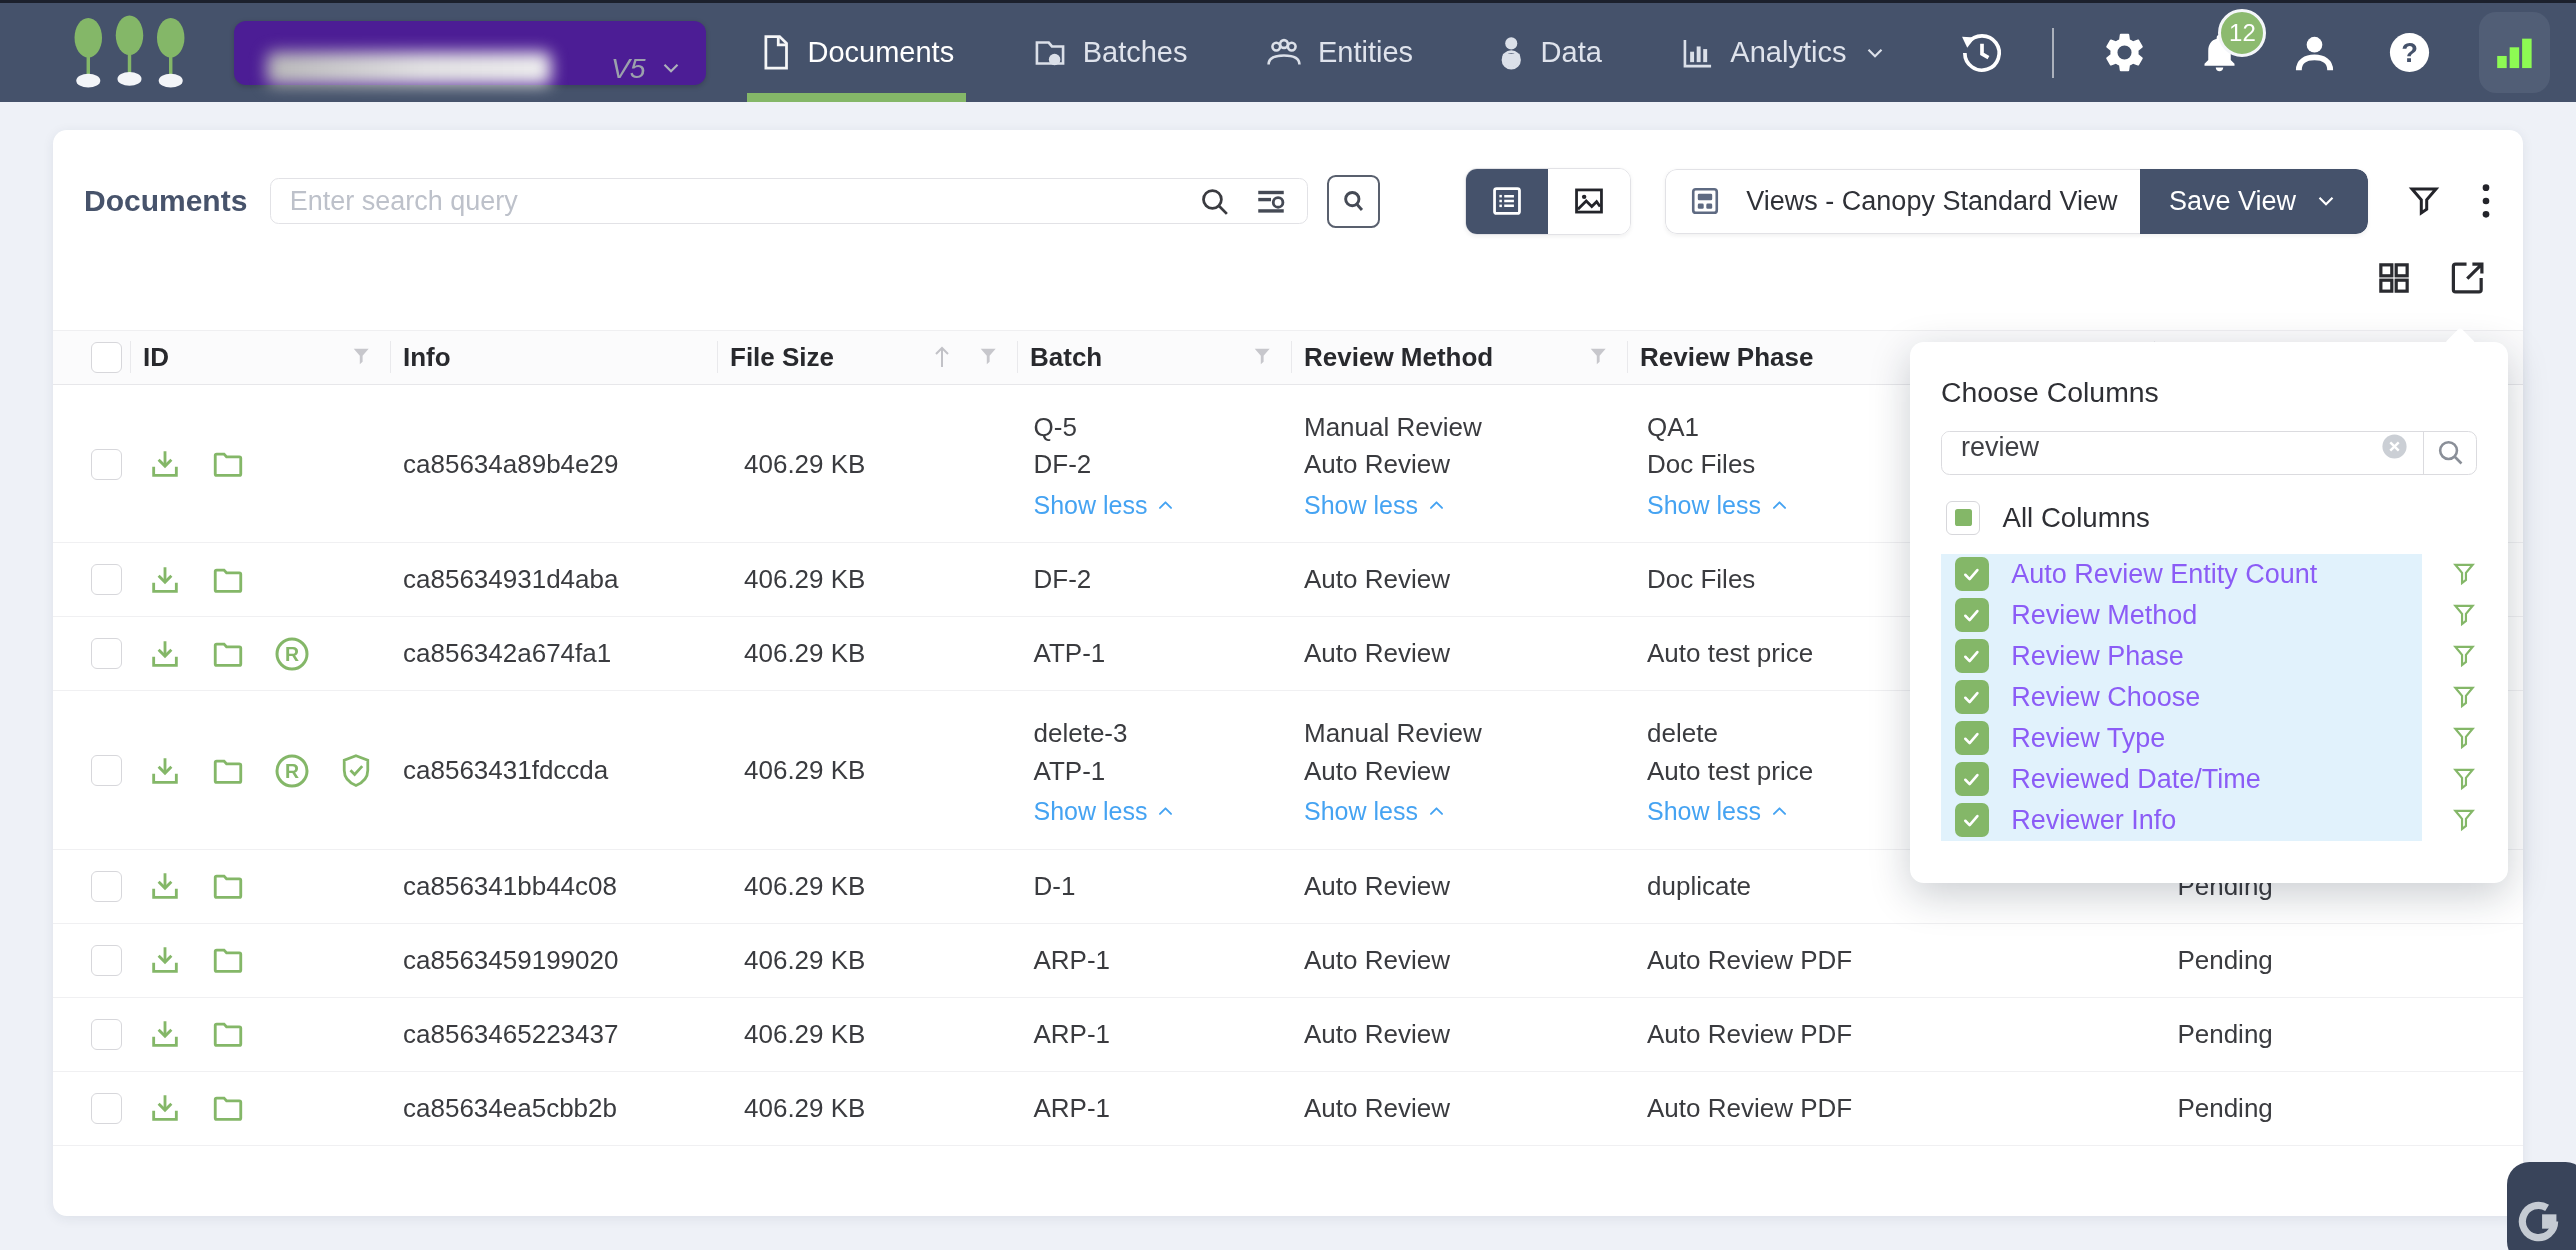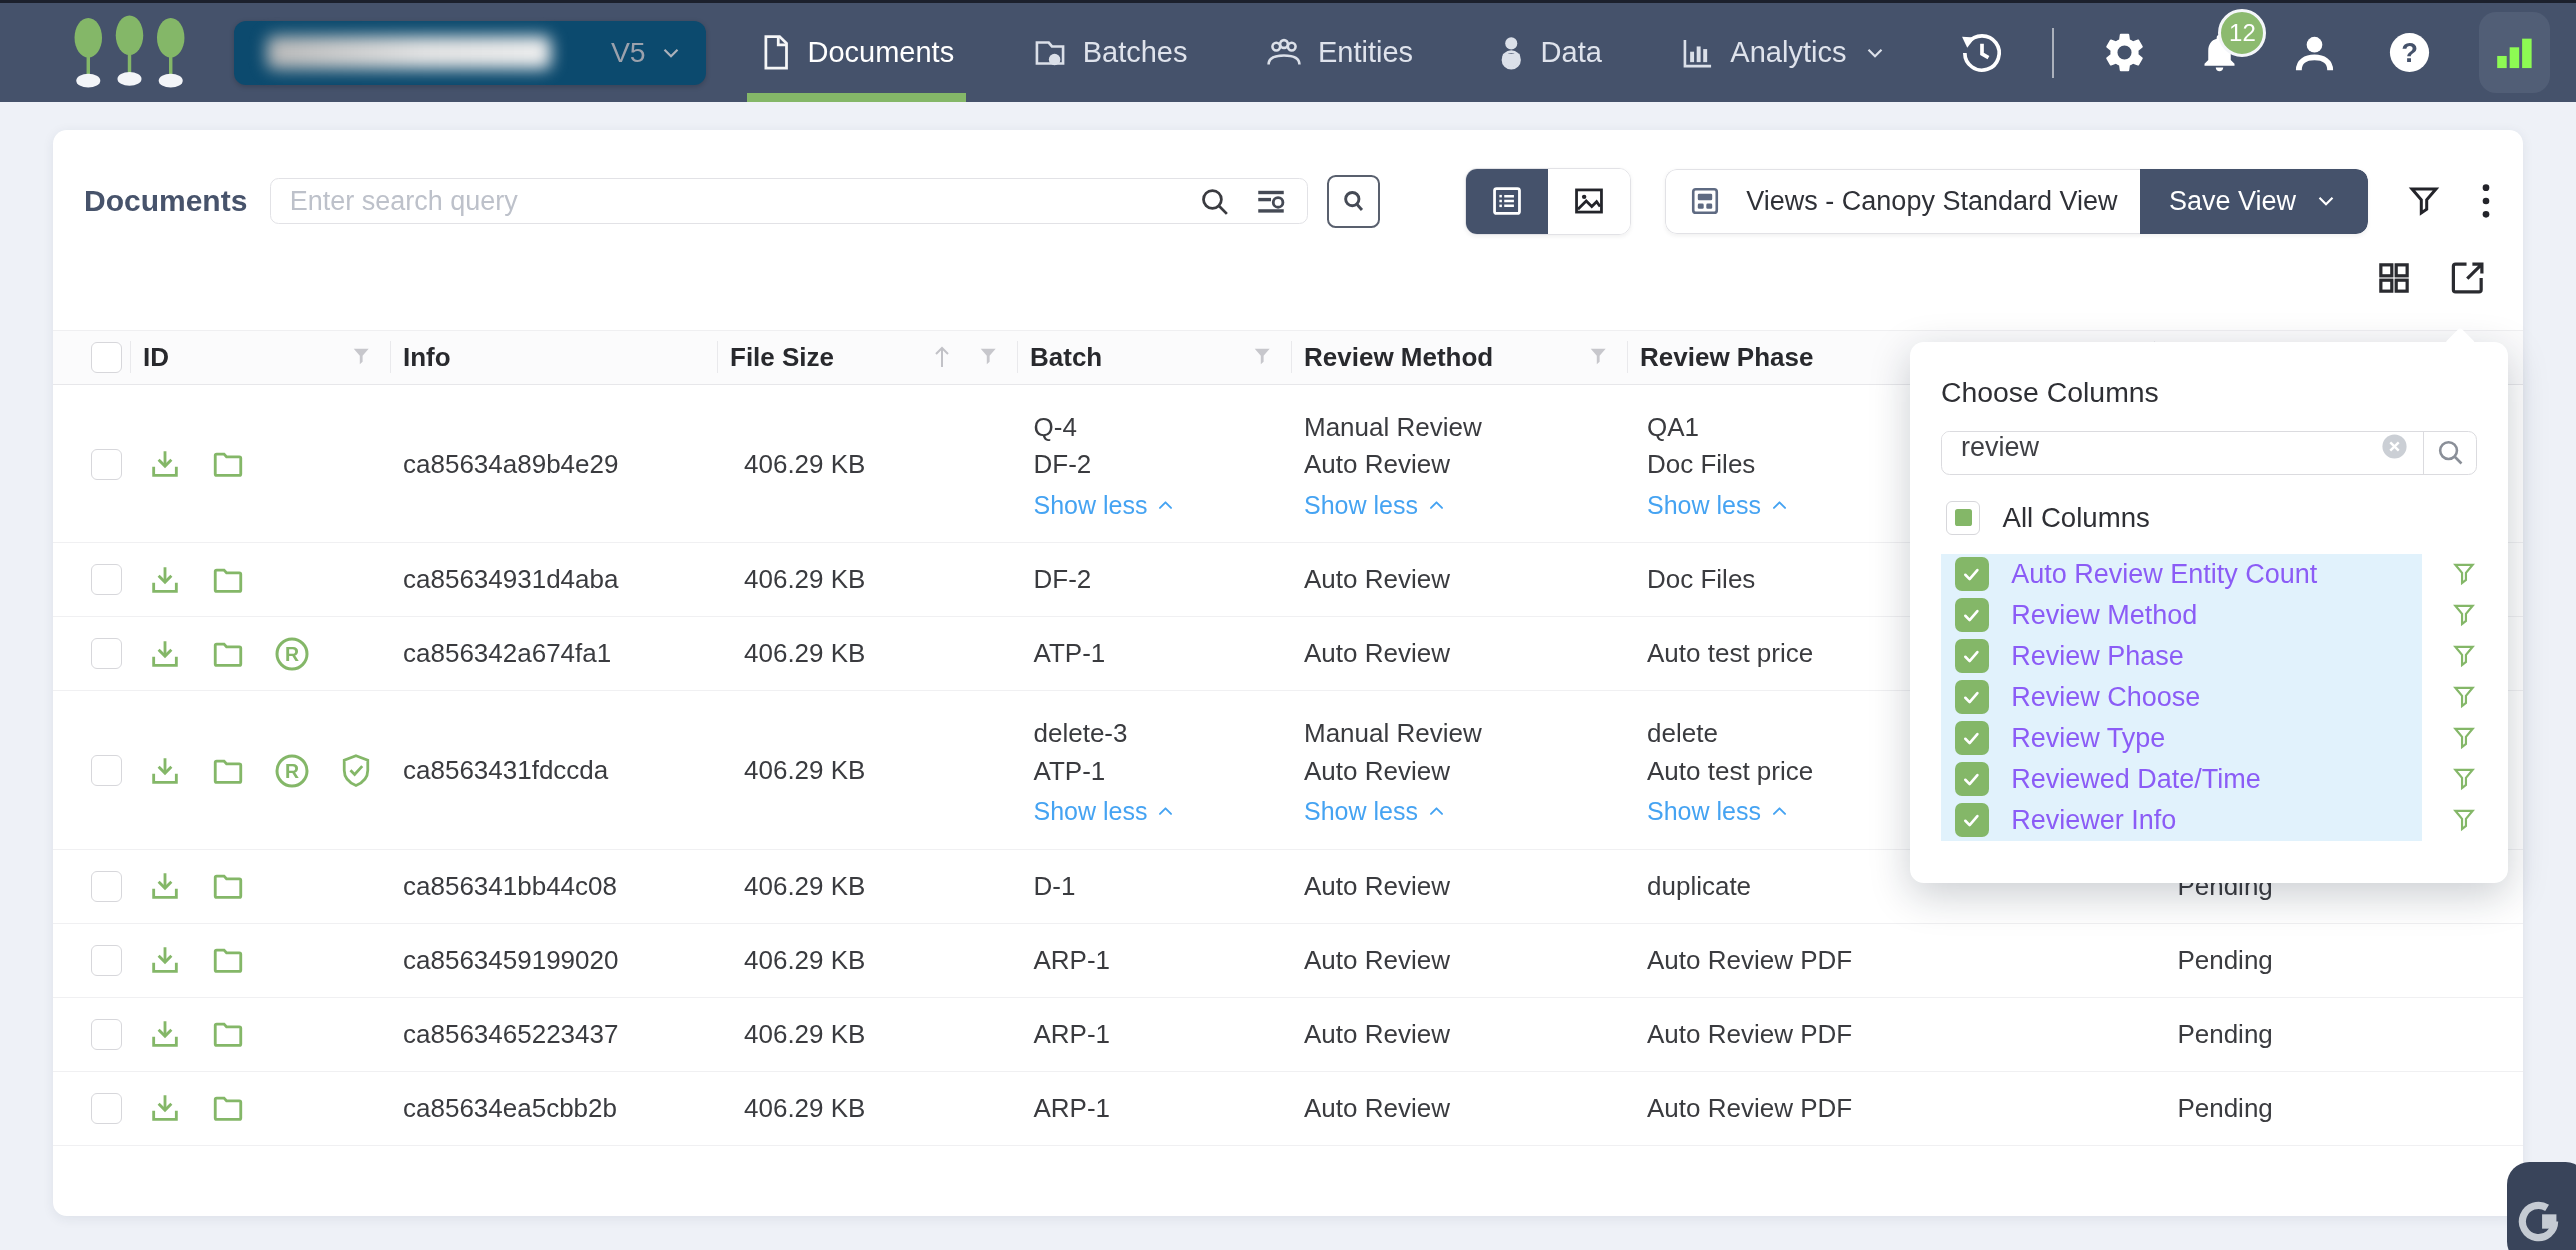--- a/index.html
+++ b/index.html
@@ -3,22 +3,22 @@
 <meta charset="utf-8">
 <style>
   * { margin:0; padding:0; box-sizing:border-box; }
   html,body { width:2576px; height:1251px; overflow:hidden;
     font-family:"Liberation Sans", sans-serif; background:#EEF1F7; }
 
   
   .topnav { position:relative; height:102px; background:#45526B; border-top:3.4px solid #1B202C;
     display:flex; align-items:center; color:#fff; }
   .logo { margin-left:65px; width:129px; flex:0 0 auto; }
-  .ws-select { margin-left:40px; width:472px; height:64px; background:#0c4a6e; border-radius:12px;
-    display:flex; align-items:center; padding:0 22.4px; box-shadow:0 1.7px 5.2px rgba(0,0,0,.18); }
+  .ws-select { margin-left:40px; width:472px; height:64px; background:#4c1d95; border-radius:12px;
+    display:flex; align-items:flex-end; padding:0 22.4px; box-shadow:0 1.7px 5.2px rgba(0,0,0,.18);font-style:italic; }
   .ws-blur { width:284px; height:33px; border-radius:6.9px; margin-left:10.3px;
     background:linear-gradient(90deg,#b9b9b9,#e3e3e3 55%,#efefef); filter:blur(7.8px); }
   .ws-right { margin-left:auto; display:flex; align-items:center; gap:12px; color:#9BA1AC; font-size:28.4px; }
   .tabs { display:flex; align-items:center; gap:79px; margin-left:53px; height:100%; }
   .tab { position:relative; display:flex; align-items:center; gap:15.5px; height:100%;
     font-size:29px; color:#DFE3EC; cursor:pointer; white-space:nowrap; }
   .tab svg { opacity:.95; }
   .tab.active { color:#FFFFFF; }
   .tab.active::after { content:""; position:absolute; left:-12px; right:-12px; bottom:0;
     height:8.6px; background:#84B768; }
@@ -428,21 +428,21 @@
               <polyline points="4 14 4 20 20 20 20 14"></polyline>
             </svg>
       <svg width="34" height="34" viewBox="0 0 24 24" fill="none" stroke="#84B768" stroke-width="2">
               <path d="M3 19V6c0-.6.4-1 1-1h5.2L11 7h9c.6 0 1 .4 1 1v11c0 .6-.4 1-1 1H4c-.6 0-1-.4-1-1z"></path>
             </svg>
 
     </div>
     <div class="cell">ca85634a89b4e29</div>
     <div class="cell cell-size">406.29 KB</div>
     <div class="cell cell-batch">
-            <div class="mval">Q-4</div>
+            <div class="mval">Q-5</div>
             <div class="mval">DF-2</div>
             <a class="show-less">
               <span>Show less</span>
               <svg width="19" height="19" viewBox="0 0 24 24">
                 <polyline points="5 15 12 8 19 15" fill="none" stroke="currentColor" stroke-width="2.4" stroke-linecap="round" stroke-linejoin="round"></polyline>
               </svg>
             </a>
           </div>
     <div class="cell cell-method">
             <div class="mval">Manual Review</div>

